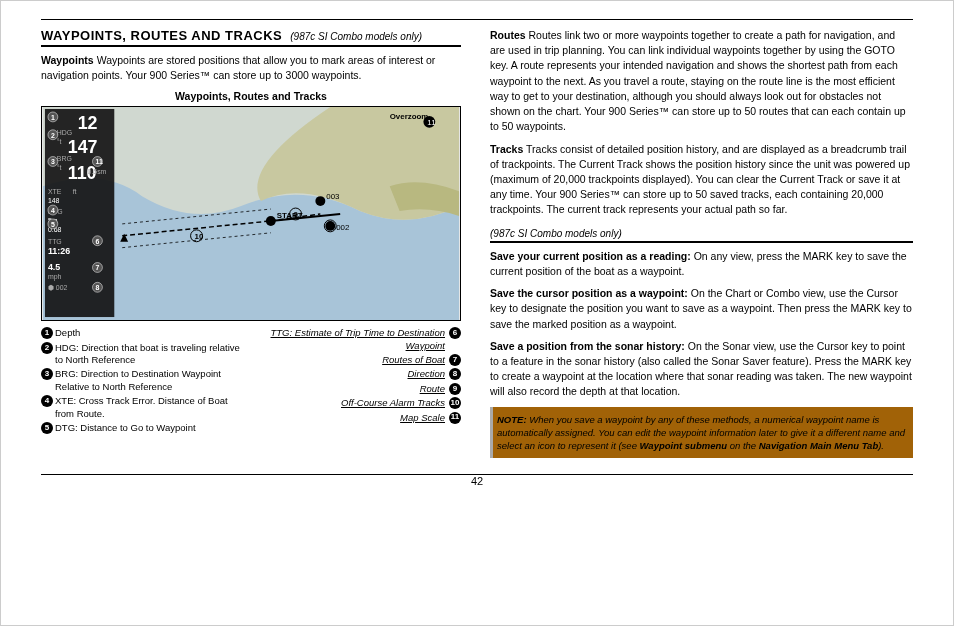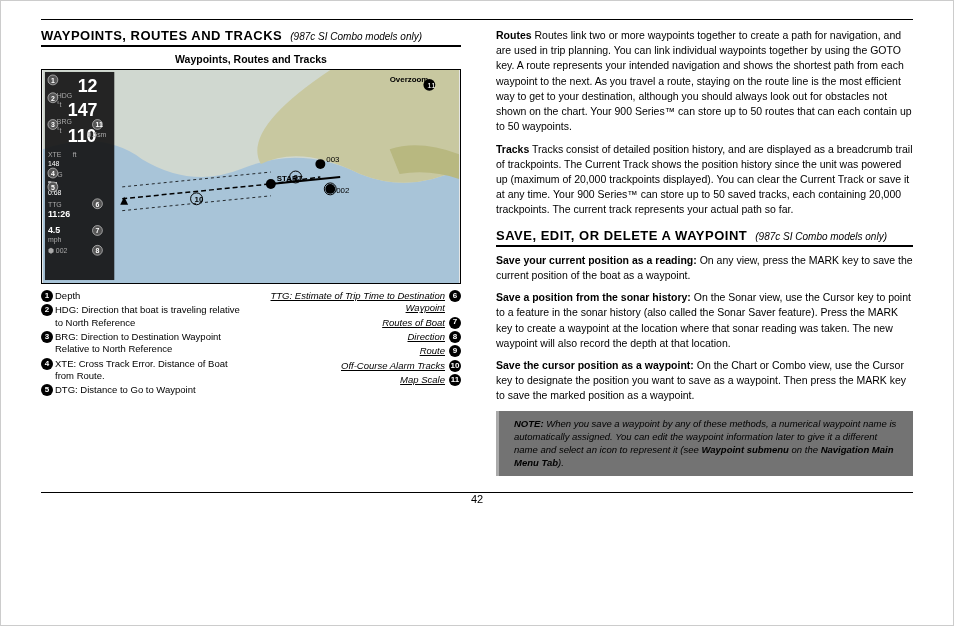--- a/index.html
+++ b/index.html
@@ -23,29 +23,28 @@
       border-top: 1px solid #000;
       margin-bottom: 8px;
     }
     .bottom-border {
       border-bottom: 1px solid #000;
       margin-top: 10px;
       padding-bottom: 6px;
     }
     .two-col {
       display: flex;
-      gap: 23px;
+      gap: 29px;
     }
     .left-col {
       width: 420px;
       flex-shrink: 0;
     }
     .right-col {
       flex: 1;
-      margin-left: 12px;
     }
     
     .section-title {
       font-size: 13px;
       font-weight: bold;
       text-transform: uppercase;
       letter-spacing: 0.5px;
       border-bottom: 2px solid #000;
       padding-bottom: 2px;
       margin-bottom: 6px;
@@ -143,23 +142,23 @@
       font-weight: bold;
       flex-shrink: 0;
     }
     
     .chart-svg {
       width: 100%;
       height: 100%;
     }
     
     .note-box {
-      background: #737373;
+      background: #a16207;
       border-left: 3px solid #aaa;
-      padding: 6px 15px;
+      padding: 6px 4px;
       font-size: 9.5px;
       line-height: 1.4;
       margin-top: 6px;
     }
     .note-box b {
       font-weight: bold;
     }
     .note-box i {
       font-style: italic;
     }
@@ -176,20 +175,23 @@
   <div class="top-border"></div>
 
   <div class="two-col">
 
     <div class="left-col">
       <div class="section-title">
         <span>WAYPOINTS, ROUTES AND TRACKS</span>
         <span class="section-subtitle">(987c SI Combo models only)</span>
       </div>
 
+      <p class="body-text">
+        <b>Waypoints</b> <span>Waypoints are stored positions that allow you to mark areas of interest or navigation points. Your 900 Series™ can store up to 3000 waypoints.</span>
+      </p>
 
       <div class="chart-label">Waypoints, Routes and Tracks</div>
 
       <div class="chart-container">
         <svg class="chart-svg" viewBox="0 0 420 215" xmlns="http://www.w3.org/2000/svg">
 
           <rect x="0" y="0" width="420" height="215" fill="#d0d8d0"></rect>
 
           <path d="M0,80 Q60,60 100,90 Q150,120 200,100 Q260,75 320,105 Q370,125 420,100 L420,215 L0,215 Z" fill="#a8c4d8"></path>
 
@@ -334,34 +336,33 @@
     <div class="right-col">
       <p class="body-text">
         <b>Routes</b> <span>Routes link two or more waypoints together to create a path for navigation, and are used in trip planning. You can link individual waypoints together by using the GOTO key. A route represents your intended navigation and shows the shortest path from each waypoint to the next. As you travel a route, staying on the route line is the most efficient way to get to your destination, although you should always look out for obstacles not shown on the chart. Your 900 Series™ can store up to 50 routes that can each contain up to 50 waypoints.</span>
       </p>
 
       <p class="body-text">
         <b>Tracks</b> <span>Tracks consist of detailed position history, and are displayed as a breadcrumb trail of trackpoints. The Current Track shows the position history since the unit was powered up (maximum of 20,000 trackpoints displayed). You can clear the Current Track or save it at any time. Your 900 Series™ can store up to 50 saved tracks, each containing 20,000 trackpoints. The current track represents your actual path so far.</span>
       </p>
 
       <div class="section-title" style="margin-top:10px;">
-        <span>SAVE, EDIT, OR DELETE A WAYPOINT</span>
         <span class="section-subtitle">(987c SI Combo models only)</span>
       </div>
 
       <p class="body-text">
         <b>Save your current position as a reading:</b> On any view, press the MARK key to save the current position of the boat as a waypoint.
       </p>
 
       <p class="body-text">
+        <b>Save the cursor position as a waypoint:</b> On the Chart or Combo view, use the Cursor key to designate the position you want to save as a waypoint. Then press the MARK key to save the marked position as a waypoint.
+      </p>
+
+      <p class="body-text">
         <b>Save a position from the sonar history:</b> On the Sonar view, use the Cursor key to point to a feature in the sonar history (also called the Sonar Saver feature). Press the MARK key to create a waypoint at the location where that sonar reading was taken. The new waypoint will also record the depth at that location.
-      </p>
-
-      <p class="body-text">
-        <b>Save the cursor position as a waypoint:</b> On the Chart or Combo view, use the Cursor key to designate the position you want to save as a waypoint. Then press the MARK key to save the marked position as a waypoint.
       </p>
 
       <div class="note-box">
         <i><b>NOTE:</b> When you save a waypoint by any of these methods, a numerical waypoint name is automatically assigned. You can edit the waypoint information later to give it a different name and select an icon to represent it (see <b>Waypoint submenu</b> on the <b>Navigation Main Menu Tab</b>).</i>
       </div>
     </div>
   </div>
 
   <div class="bottom-border"></div>
   <div class="page-number">42</div>

